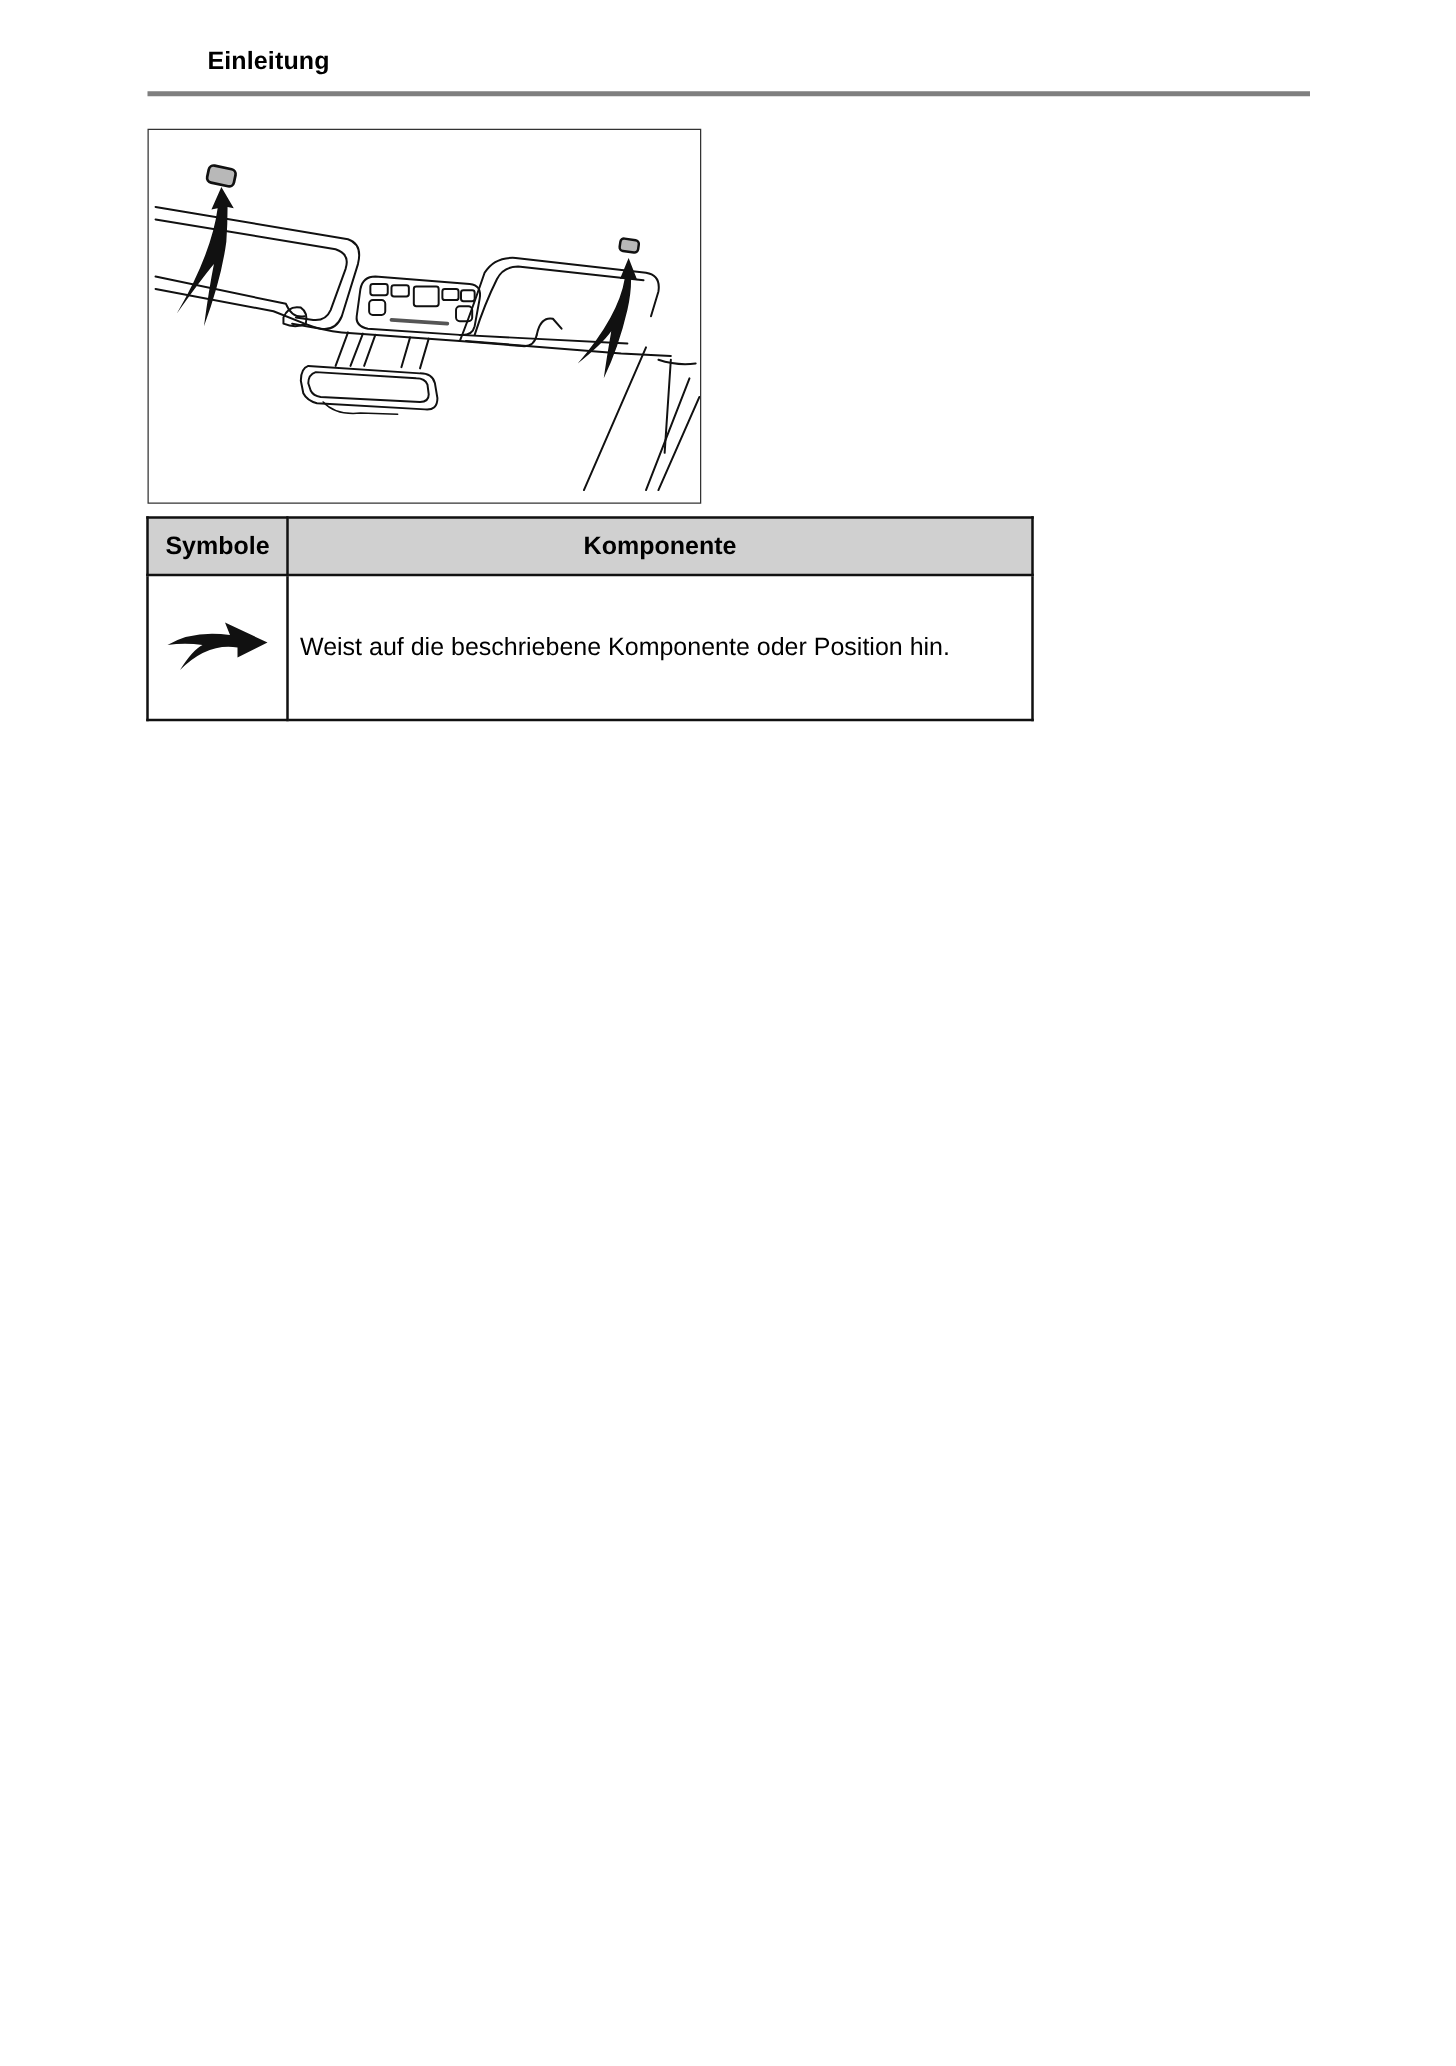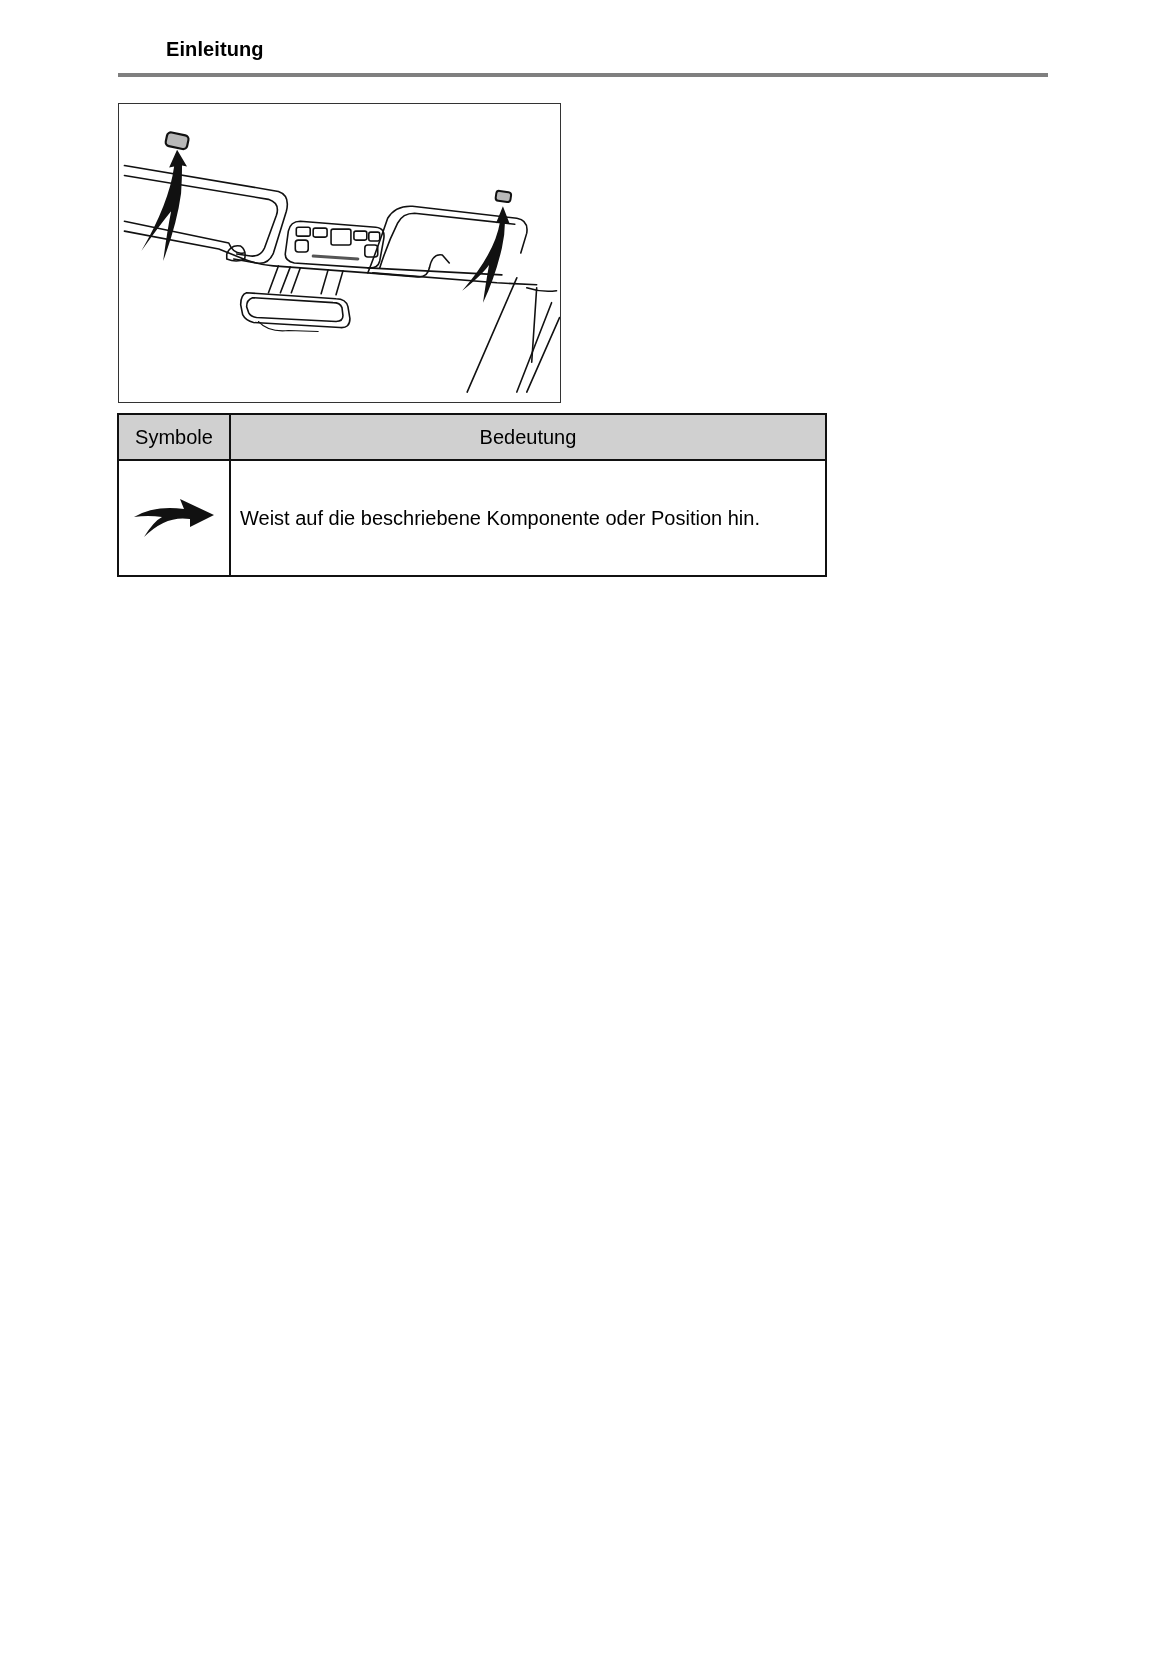--- a/index.html
+++ b/index.html
@@ -57,21 +57,21 @@
       width: 710px;
       border-collapse: collapse;
       font-size: 20px;
     }
     .symbol-table th, .symbol-table td {
       border: 2px solid #111;
       padding: 0;
     }
     .symbol-table th {
       background: #d0d0d0;
-      font-weight: normal;
+      font-weight: bold;
       height: 44px;
       vertical-align: middle;
       margin-top: 36px;
     }
     .symbol-table th.col-symbol {
       width: 110px;
     }
     .symbol-table td {
       height: 114px;
       vertical-align: middle;
@@ -151,21 +151,21 @@
       <path d="M58 46 L50 64 L55 63 Q50 100 22 148 Q42 120 52 108 Q48 128 44 158 Q58 120 62 90 Q63 76 63 62 L68 63 Z"></path>
       <path d="M386 103 L379 120 L383 119 Q378 150 345 188 Q365 172 372 162 Q368 185 366 200 Q378 175 385 145 Q388 132 388 120 L393 121 Z"></path>
     </g>
   </svg>
 </div>
 
 <table class="symbol-table">
   <thead>
     <tr>
       <th class="col-symbol">Symbole</th>
-      <th class="col-meaning">Bedeutung</th>
+      <th class="col-meaning">Komponente</th>
     </tr>
   </thead>
   <tbody>
     <tr>
       <td class="cell-symbol">
         <svg width="84" height="50" viewBox="0 0 84 50">
           <path d="M2 26 Q22 14 52 18 L48 8 L82 24 L58 36 L58 28 Q34 24 12 46 Q22 30 30 26 Q16 24 2 26 Z" fill="#111"></path>
         </svg>
       </td>
       <td class="cell-meaning">Weist auf die beschriebene Komponente oder Position hin.</td>

